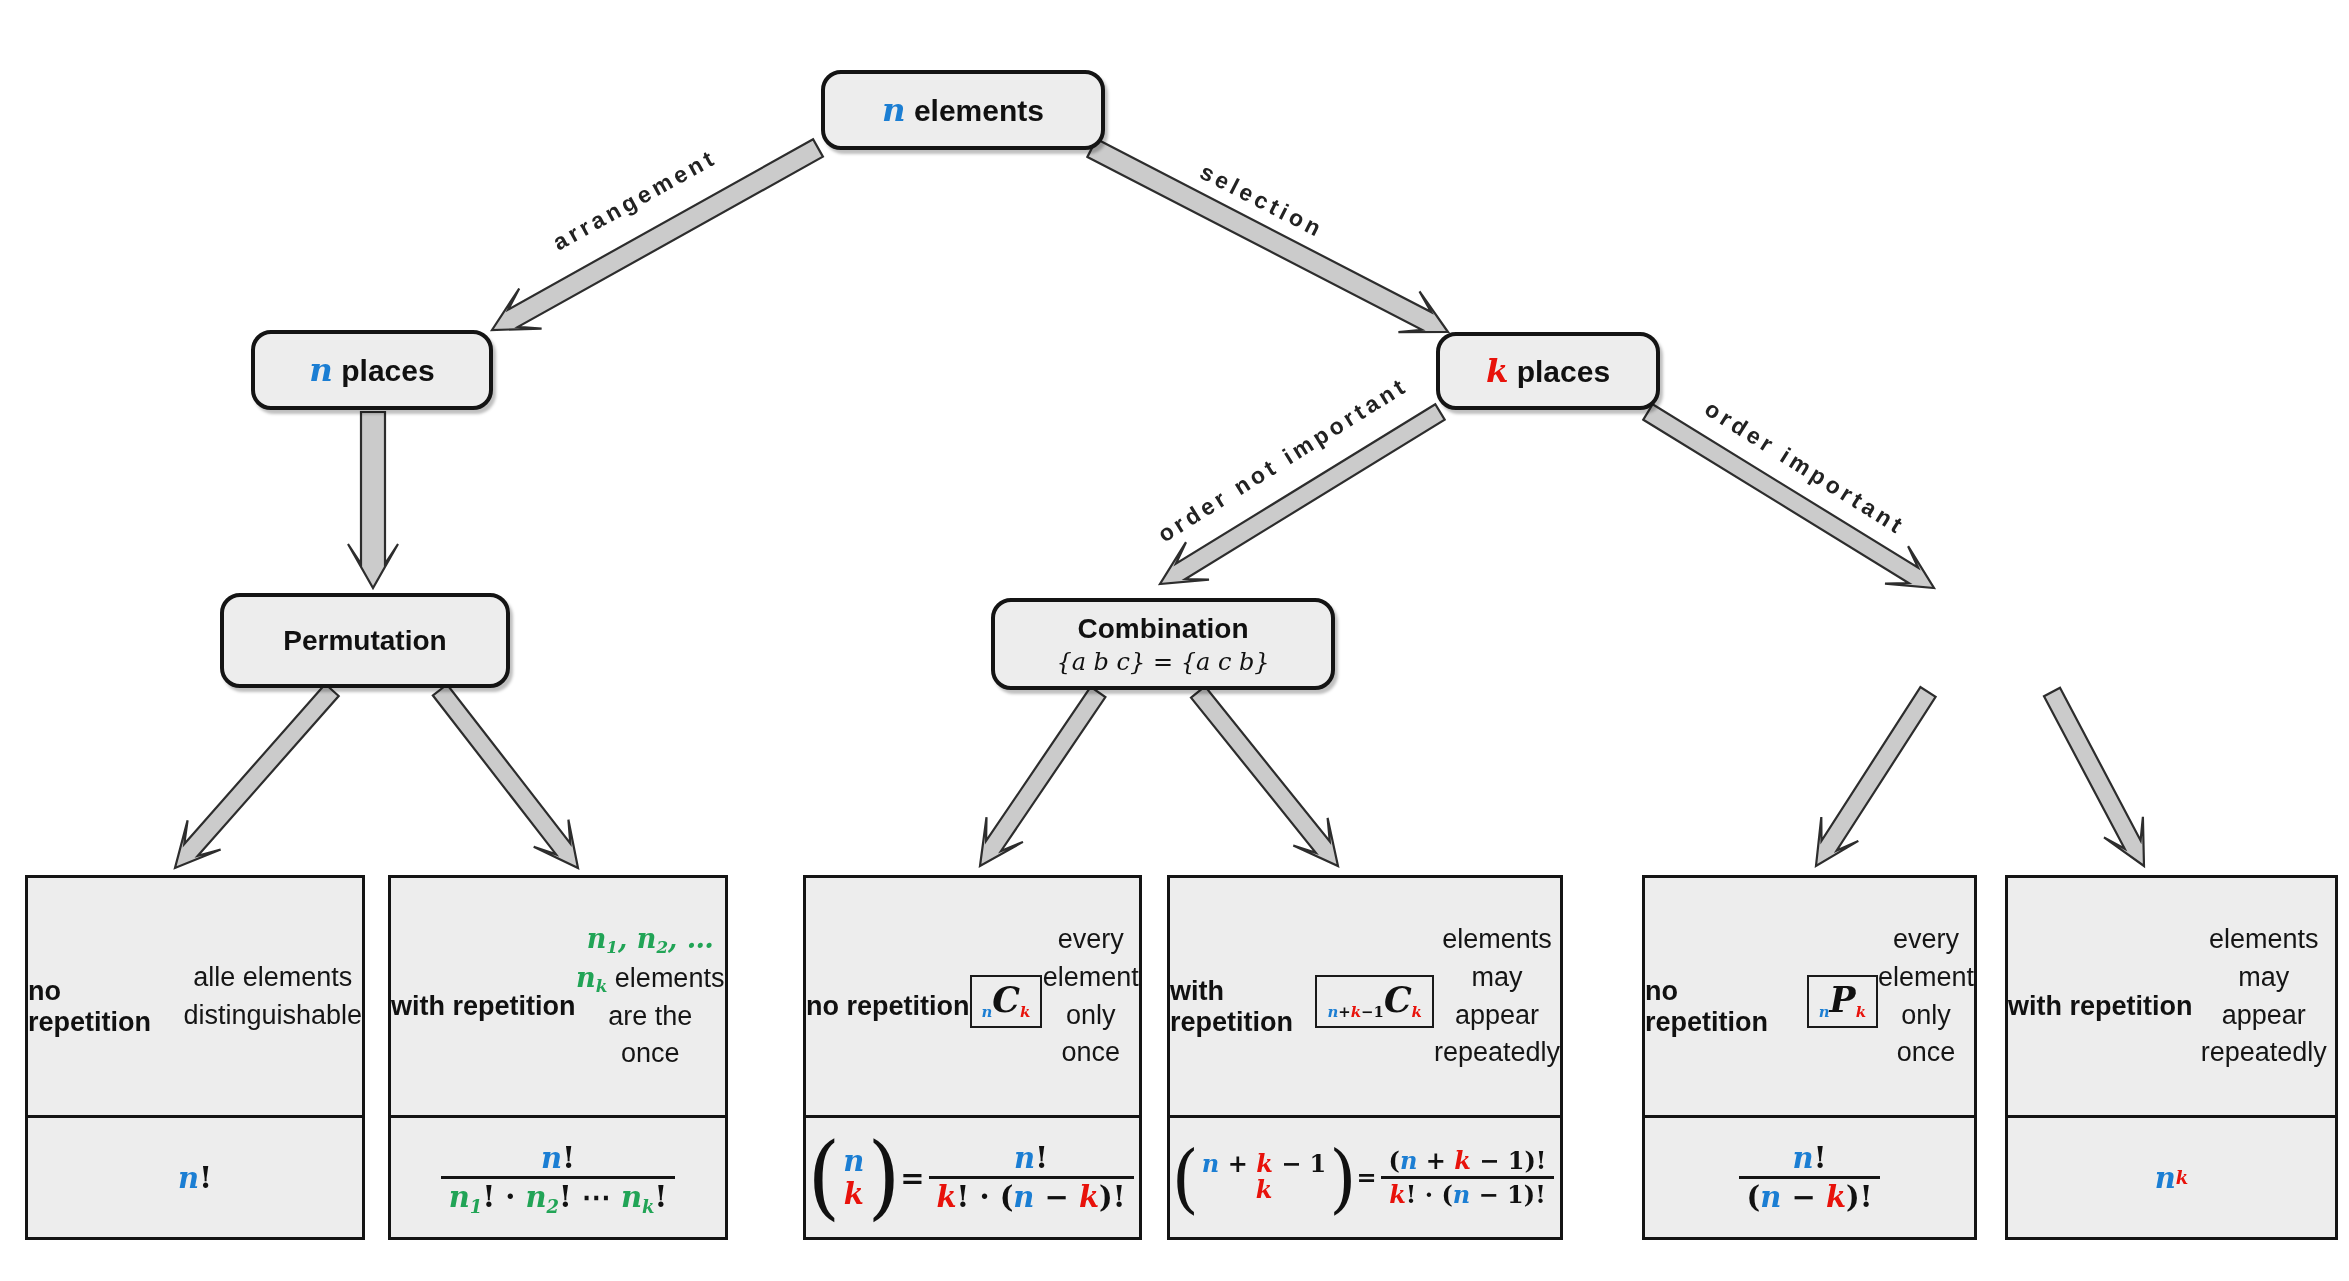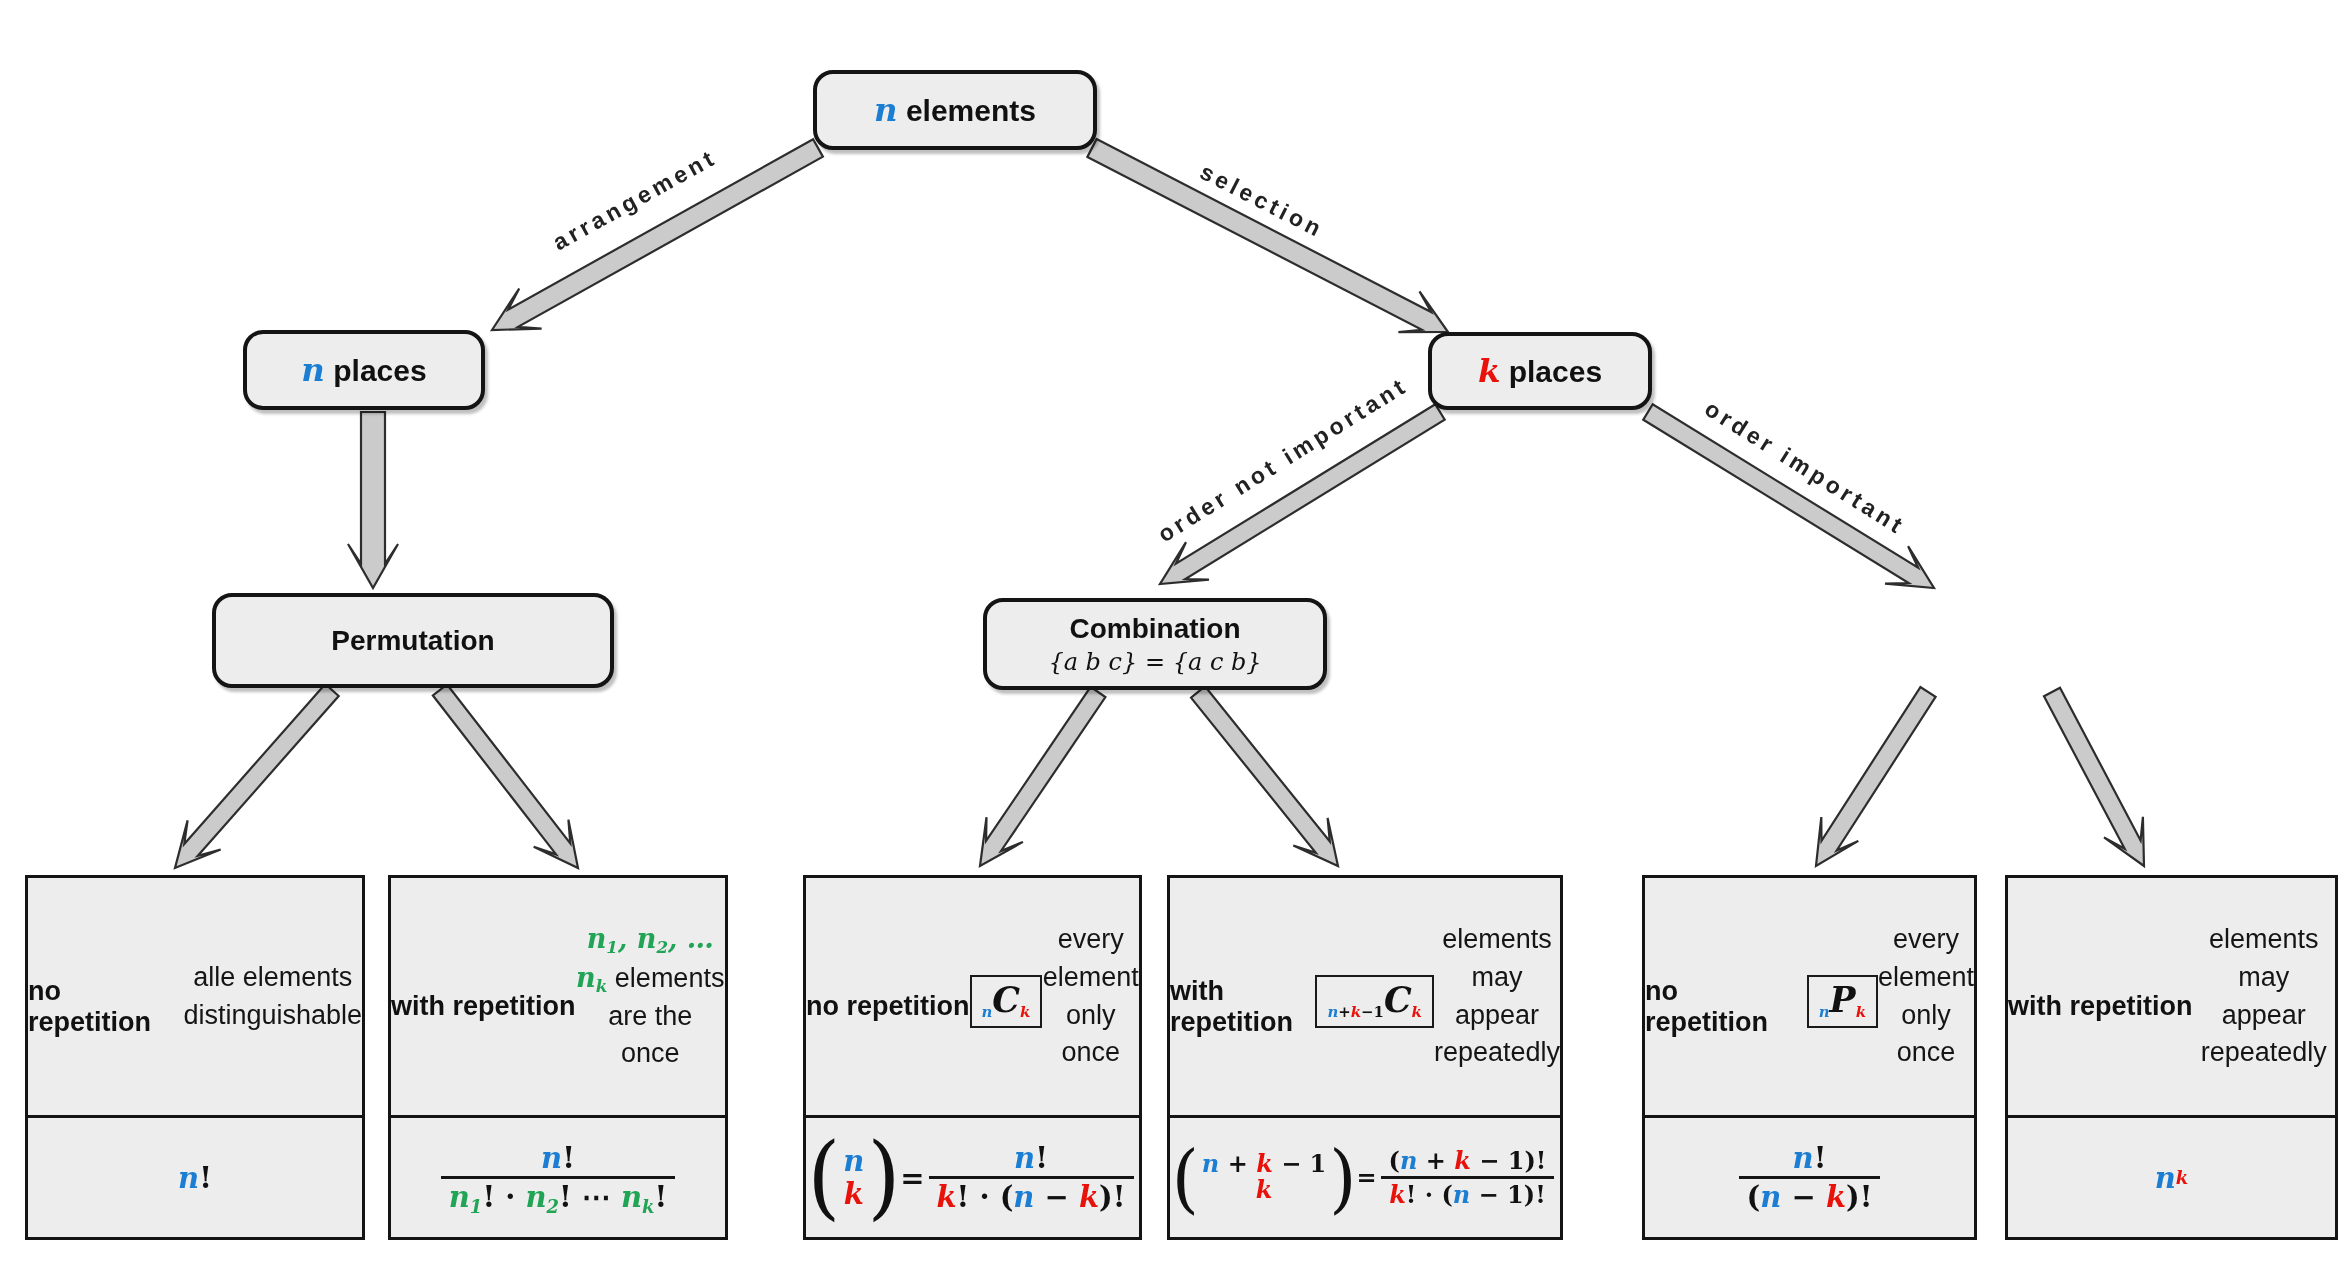--- a/index.html
+++ b/index.html
@@ -10,20 +10,21 @@
     font-family: "Liberation Sans", sans-serif; color: #111;
   }
   svg.arrows { position: absolute; left: 0; top: 0; z-index: 1; }
   .arrow { fill: #cbcbcb; stroke: #2d2d2d; stroke-width: 2.2px; stroke-linejoin: miter; }
 
   .node {
     position: absolute; z-index: 2; background: #ededed;
     border: 4px solid #141414; border-radius: 20px;
     display: flex; flex-direction: column; align-items: center; justify-content: center;
     box-shadow: 3px 4px 3px rgba(0,0,0,0.25);
+    margin-left: 8px;
   }
   .node-label { font-size: 30px; font-weight: 700; white-space: nowrap; }
   .node-label.mid { font-size: 28px; }
   .math { font-family: "DejaVu Serif", serif; font-style: italic; }
   .node-label .math { font-size: 1.08em; font-weight: 700; }
   .node-sub { font-family: "DejaVu Serif", serif; font-style: italic; font-size: 24px; font-weight: 500; margin-top: 3px; white-space: nowrap; }
 
   .edge-label {
     position: absolute; z-index: 3; white-space: nowrap;
     font-size: 23px; font-weight: 600; letter-spacing: 4px; color: #222;
@@ -91,21 +92,21 @@
     <div class="node-label"><span class="math" style="color: rgb(27, 126, 211);">n</span><span> elements</span></div>
   </div>
 
   <div class="node" style="left:1428px;top:332px;width:224px;height:78px;">
     <div class="node-label"><span class="math" style="color: rgb(232, 18, 11);">k</span><span> places</span></div>
   </div>
   <div class="node" style="left:243px;top:330px;width:242px;height:80px;">
     <div class="node-label"><span class="math" style="color: rgb(27, 126, 211);">n</span><span> places</span></div>
   </div>
 
-  <div class="node" style="left:212px;top:593px;width:402px;height:95px;justify-content:center;">
+  <div class="node" style="left:212px;top:593px;width:290px;height:95px;justify-content:center;">
     <div class="node-label mid">Permutation</div>
   </div>
   <div class="node" style="left:983px;top:598px;width:344px;height:92px;">
     <div class="node-label mid">Combination</div>
     <div class="node-sub">{a b c} = {a c b}</div>
   </div>
 
   <div class="leaf" style="left:25px;width:340px;">
     <div class="leaf-body">
       <div class="leaf-title">no repetition</div>

